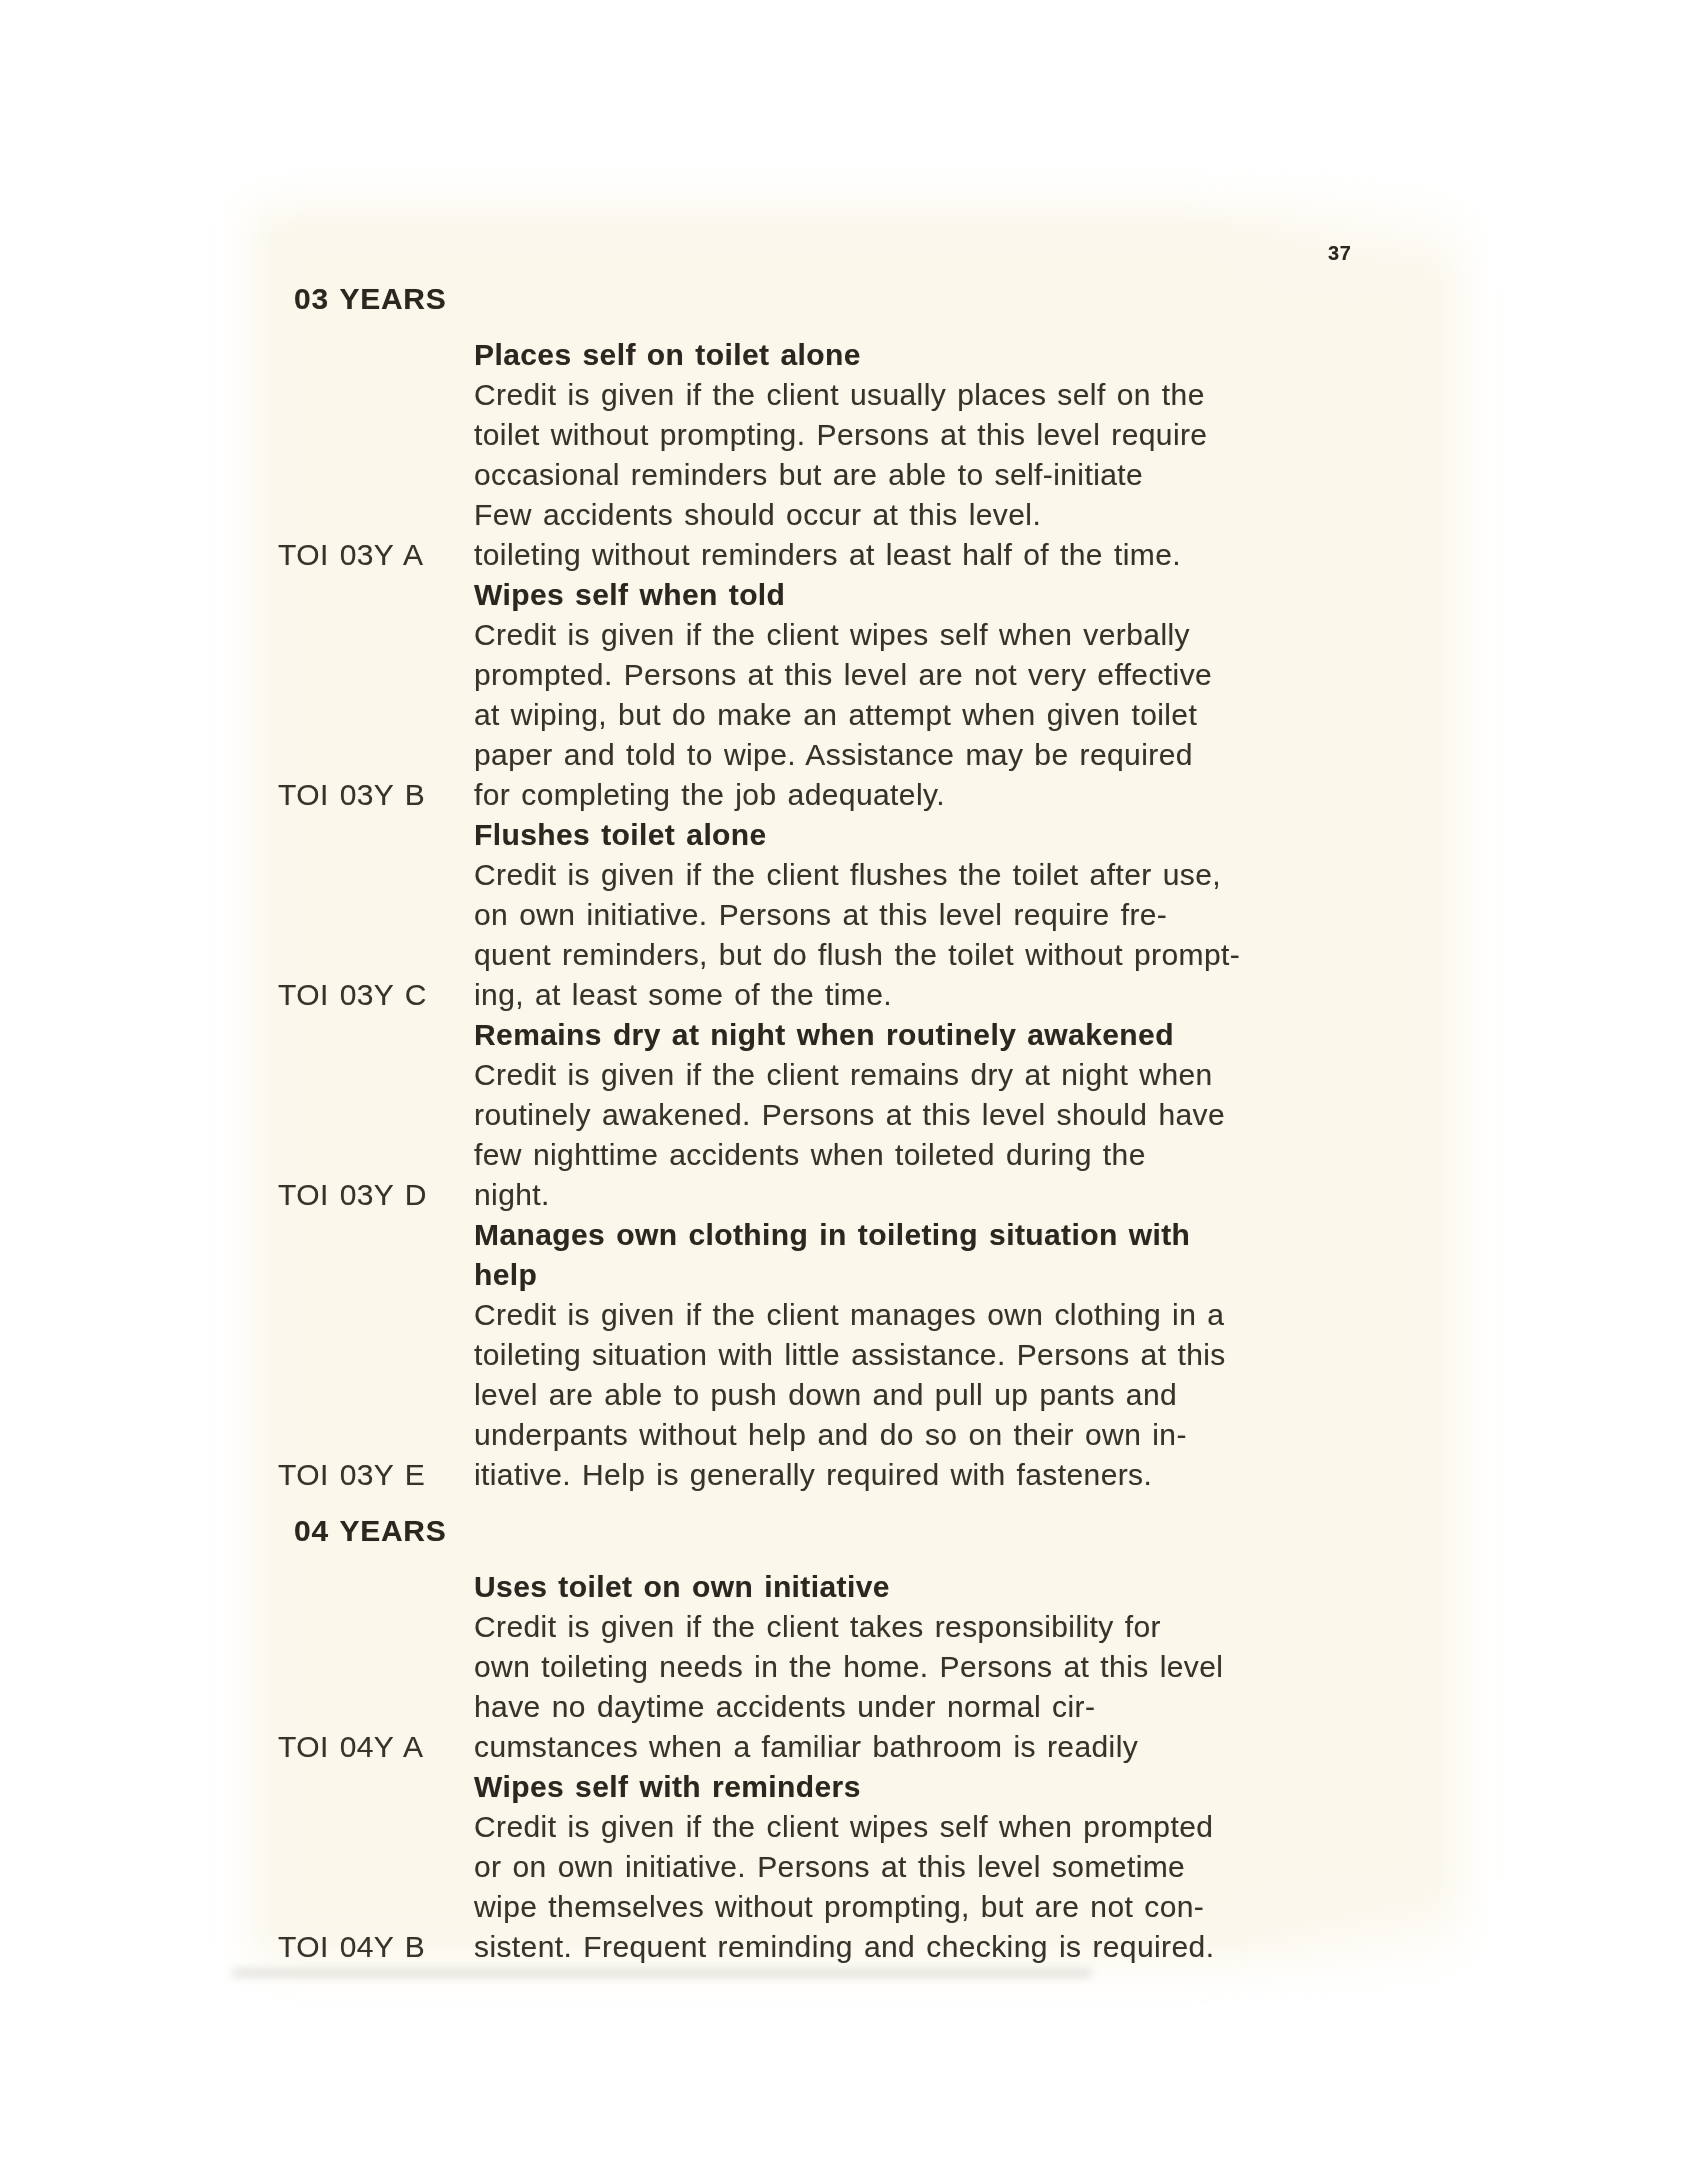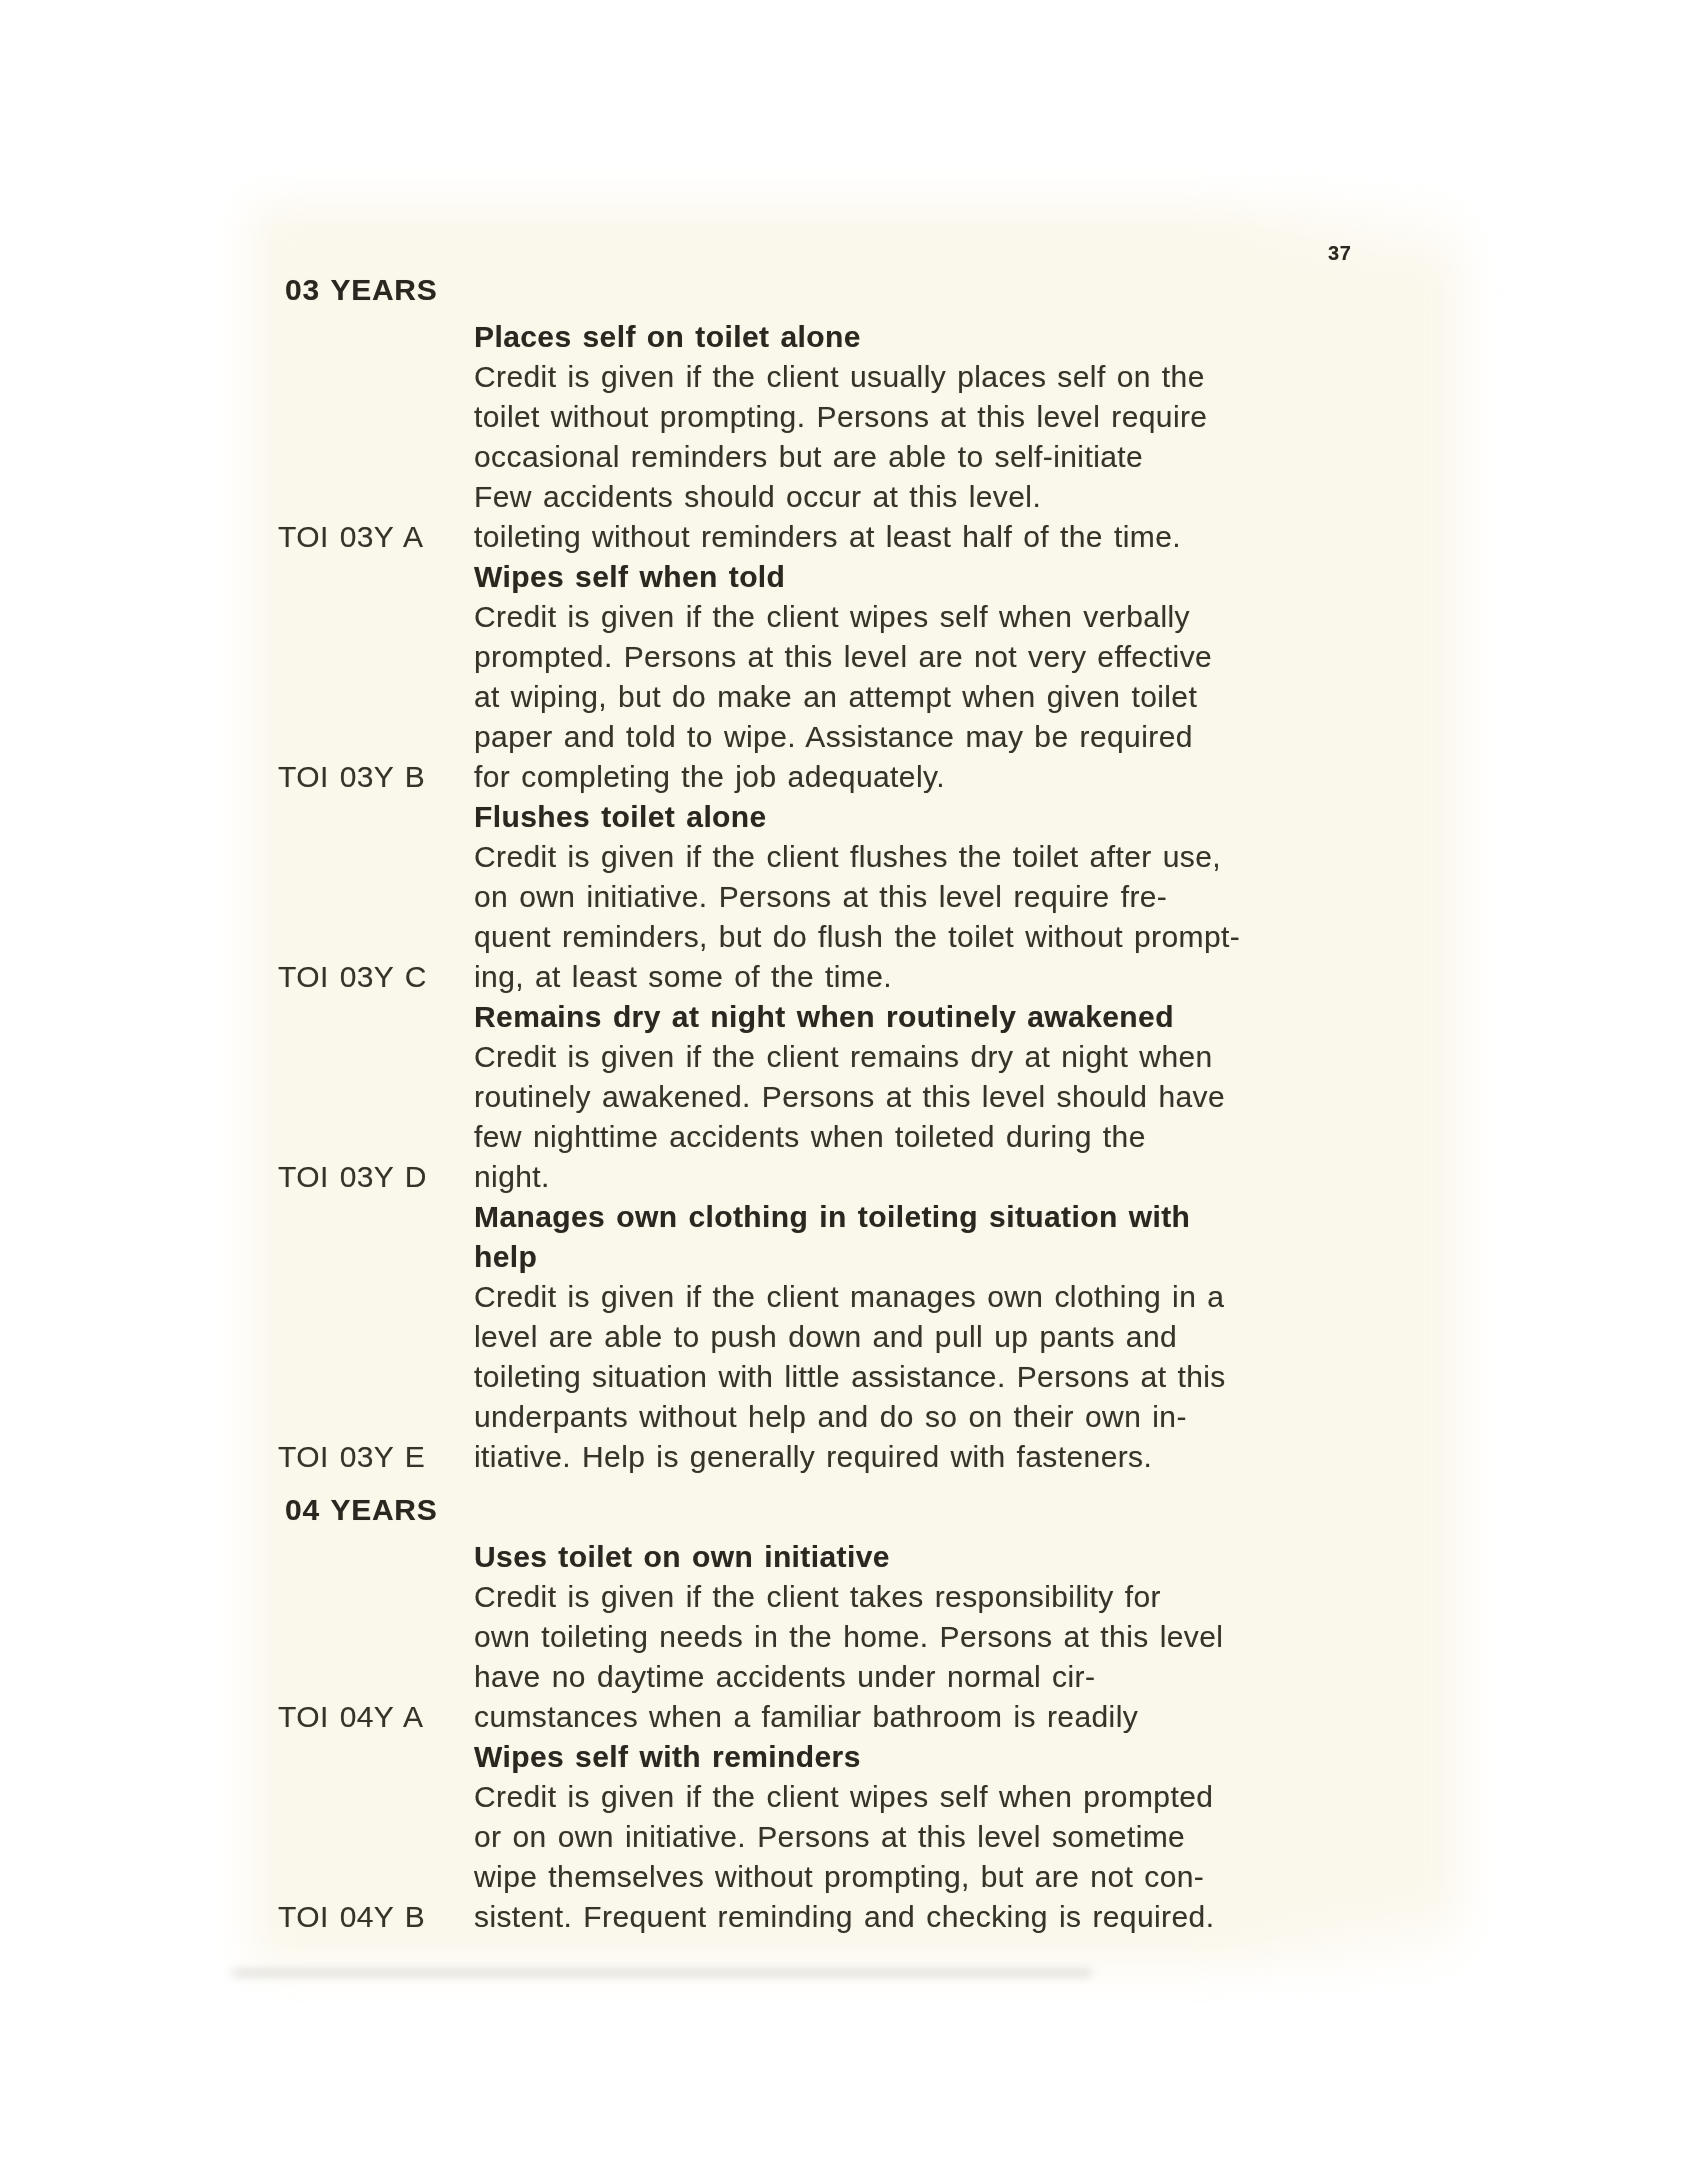--- a/index.html
+++ b/index.html
@@ -61,21 +61,21 @@
     left: 278px;
     top: 263px;
     width: 1059px;
     font-size: 30px;
     line-height: 40px;
     letter-spacing: 0.4px;
     word-spacing: 2.3px;
     text-shadow: 0 0 0.7px rgba(55,51,42,0.35);
   }
   .group-title {
-    margin: 7px;
+    margin: 16px;
     font-size: 30px;
     line-height: 40px;
     font-weight: bold;
     letter-spacing: 0.7px;
     color: var(--heading-ink);
   }
   .group + .group { margin-top: 13.2px; }
   .item { display: flex; align-items: flex-end; }
   .item-code {
     flex: none;
@@ -165,22 +165,22 @@
 
   <div class="item">
     <div class="item-code">TOI 03Y E</div>
     <div class="item-text">
       <div class="item-heading">
                 <div class="line">Manages own clothing in toileting situation with</div>
                 <div class="line">help</div>
               </div>
       <div class="item-body">
                 <div class="line">Credit is given if the client manages own clothing in a</div>
+                <div class="line">toileting situation with little assistance. Persons at this</div>
                 <div class="line">level are able to push down and pull up pants and</div>
-                <div class="line">toileting situation with little assistance. Persons at this</div>
                 <div class="line">underpants without help and do so on their own in-</div>
                 <div class="line">itiative. Help is generally required with fasteners.</div>
               </div>
     </div>
   </div>
 </div>
   </section>
 
   <section class="group">
     <h2 class="group-title">04 YEARS</h2>

